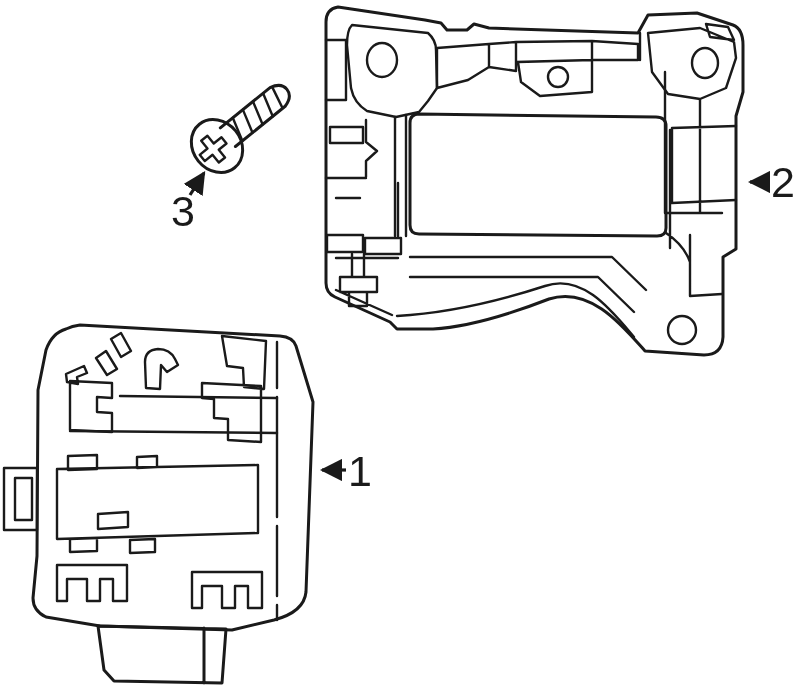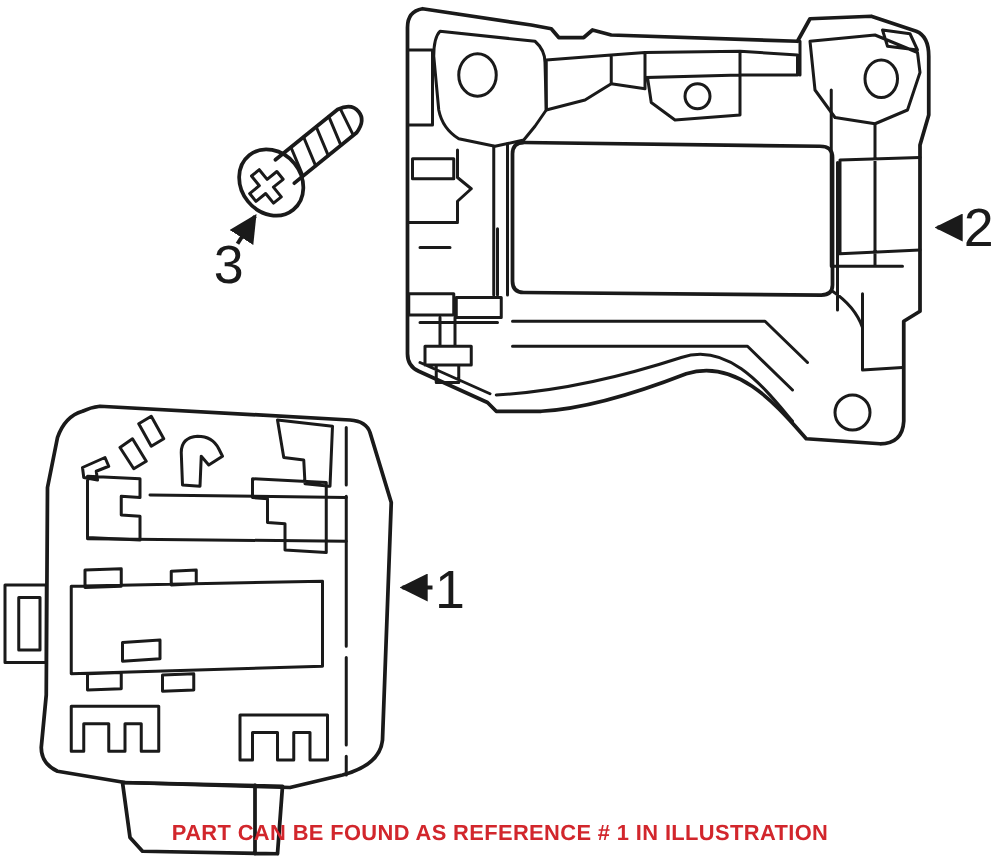--- a/index.html
+++ b/index.html
@@ -146,14 +146,13 @@
     <g>
       <line class="callout-line" x1="768" y1="182" x2="750" y2="182" marker-end="url(#ah)"></line>
       <text class="ref-num" x="783" y="197" text-anchor="middle">2</text>
     </g>
     <g>
       <line class="callout-line" x1="190" y1="195" x2="204" y2="173" marker-end="url(#ah)"></line>
       <text class="ref-num" x="183" y="226" text-anchor="middle">3</text>
     </g>
   </svg>
 
-  <div class="caption" style="color: rgb(210, 38, 44);">PART CAN BE FOUND AS REFERENCE # 1 IN ILLUSTRATION</div>
 </div>
 
 </body></html>

